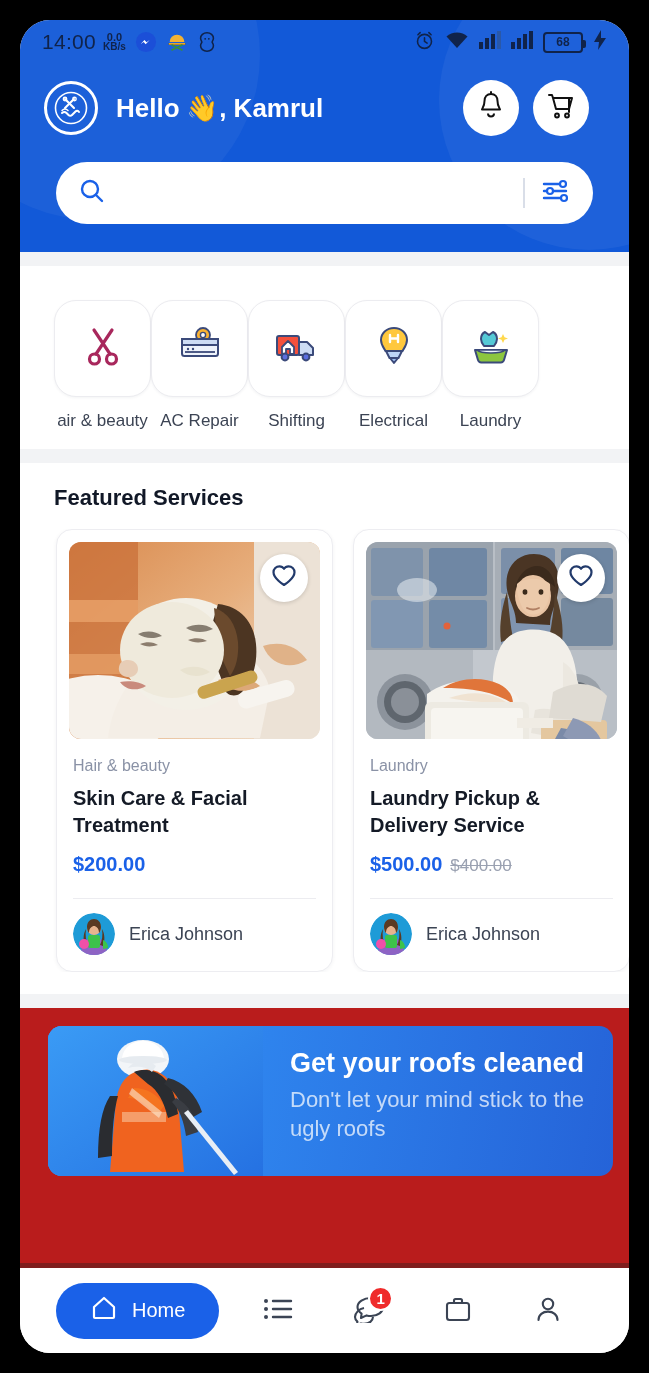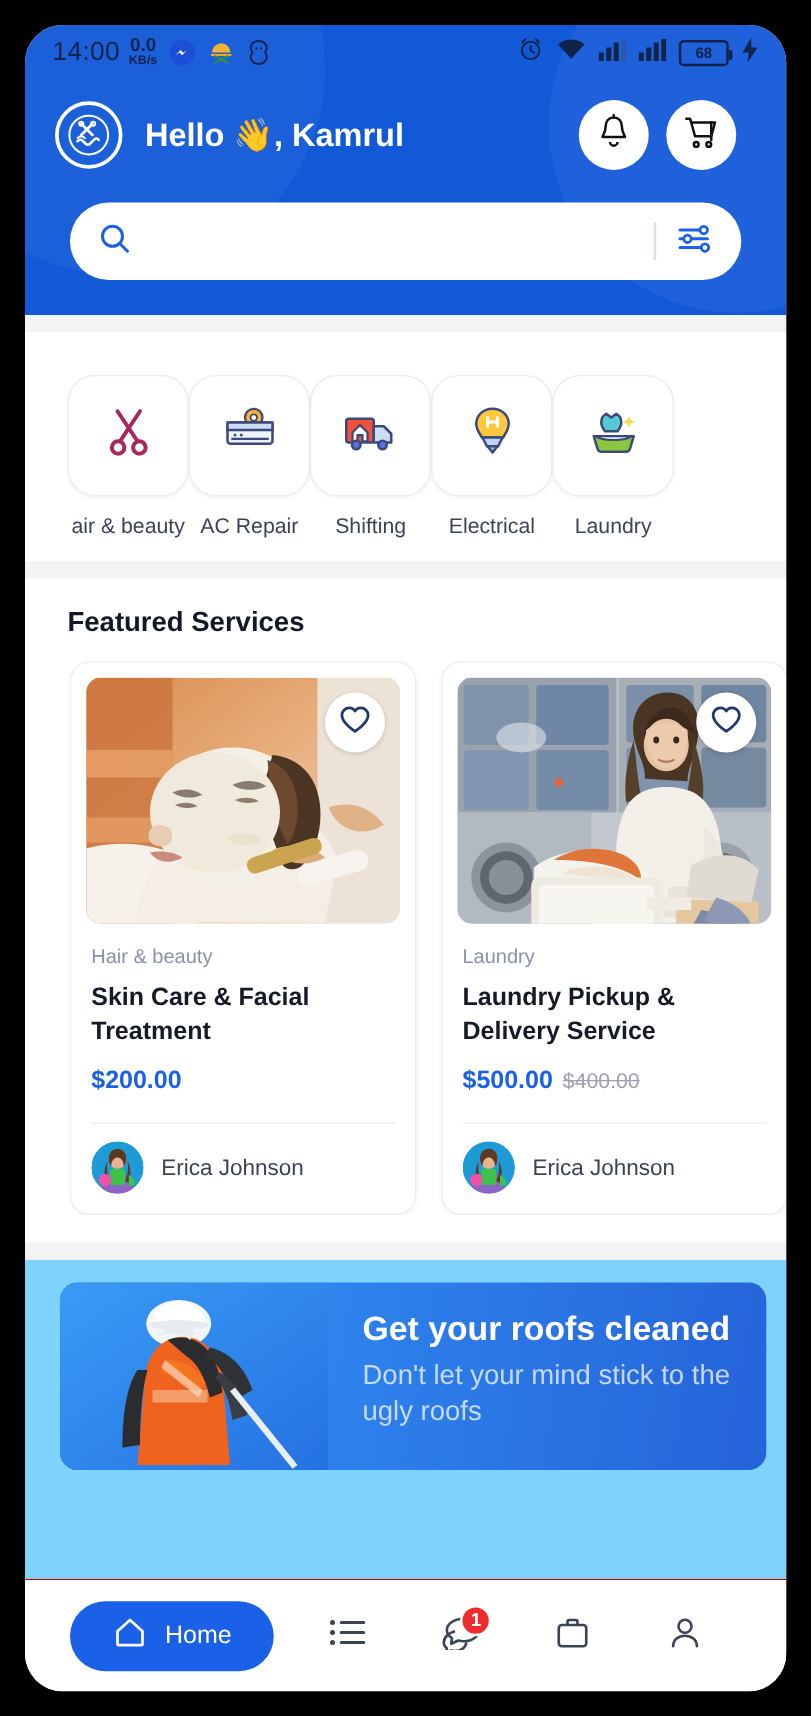--- a/index.html
+++ b/index.html
@@ -46,21 +46,21 @@
   }
   .statusbar {
     position: relative; z-index: 2;
     height: 44px;
     display: flex; align-items: center;
     padding: 0 22px 0 22px;
     color: #0d1a33;
   }
   .sb-time { font-size: 21px; font-weight: 500; color:#10234a; letter-spacing:.3px;}
   .sb-kb { margin-left:7px; line-height:.95; text-align:center; color:#10234a;}
-  .sb-kb div:first-child{font-size:15px;font-weight:700;}
+  .sb-kb div:first-child{font-size:11px;font-weight:700;}
   .sb-kb div:last-child{font-size:10px;font-weight:700;}
   .sb-ic { margin-left: 9px; display:flex; align-items:center;}
   .sb-right { margin-left:auto; display:flex; align-items:center; gap:10px;}
   .batt {
     border:2px solid #10234a; border-radius:4px;
     width:40px;height:21px; display:flex;align-items:center;justify-content:center;
     font-size:12px; font-weight:700; color:#10234a; position:relative;
   }
   .batt::after{content:"";position:absolute;right:-5px;top:6px;width:3px;height:8px;background:#10234a;border-radius:0 2px 2px 0;}
 
@@ -135,34 +135,34 @@
   .card-cat{font-size:16px;color:#8a92a6;margin:18px 4px 10px 4px;}
   .card-title{font-size:20px;font-weight:700;color:#141a26;line-height:1.33;margin:0 4px;min-height:54px;}
   .card-price{margin:14px 4px 0 4px;font-size:20px;font-weight:700;color:#1a61e8;}
   .card-old{font-size:17px;color:#9aa1b1;text-decoration:line-through;font-weight:400;margin-left:8px;}
   .card-div{height:1px;background:#ececf0;margin:22px 4px 0 4px;}
   .card-user{display:flex;align-items:center;padding:14px 4px 16px 4px;}
   .avatar{width:42px;height:42px;border-radius:50%;overflow:hidden;flex:0 0 auto;}
   .uname{margin-left:14px;font-size:18px;color:#3c4454;}
 
   
-  .bannerwrap{background:#7dd3fc;padding:18px 16px 0 28px;flex:1 1 auto;overflow:hidden;}
+  .bannerwrap{background:#b91c1c;padding:18px 16px 0 28px;flex:1 1 auto;overflow:hidden;}
   .banner{
     border-radius:14px;overflow:hidden;height:150px;position:relative;
     background:linear-gradient(100deg,#2d8df0 0%,#2f86ef 32%,#2563d8 100%);
   }
   .banner-txt{position:absolute;left:242px;top:22px;right:16px;}
   .banner-h{color:#fff;font-size:27px;font-weight:700;line-height:1.12;}
   .banner-p{color:rgba(255,255,255,.72);font-size:22px;line-height:1.3;margin-top:8px;}
 
   
   .nav{
     flex:0 0 auto;height:90px;background:#fff;
     display:flex;align-items:center;padding:0 36px;
-    border-top:1px solid #7f1d1d;
+    border-top:5px solid #7f1d1d;
   }
   .nav-home{
     display:flex;align-items:center;gap:14px;background:#1a61e8;
     border-radius:30px;height:56px;padding:0 34px;flex:0 0 auto;
   }
   .nav-home span{color:#fff;font-size:20px;font-weight:500;}
   .nav-items{flex:1;display:flex;align-items:center;justify-content:space-around;padding-left:14px;}
   .nav-ic{position:relative;display:flex;align-items:center;justify-content:center;width:54px;height:54px;}
   .badge{
     position:absolute;right:2px;top:2px;background:#ef2b2b;color:#fff;

